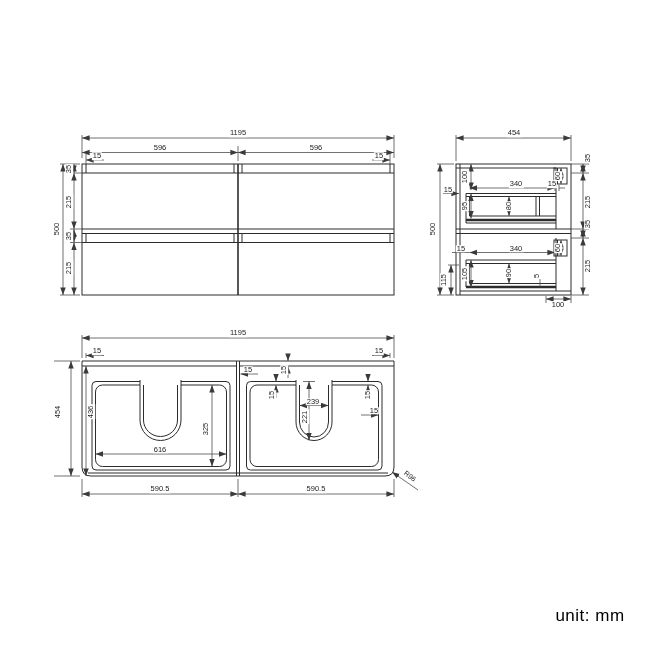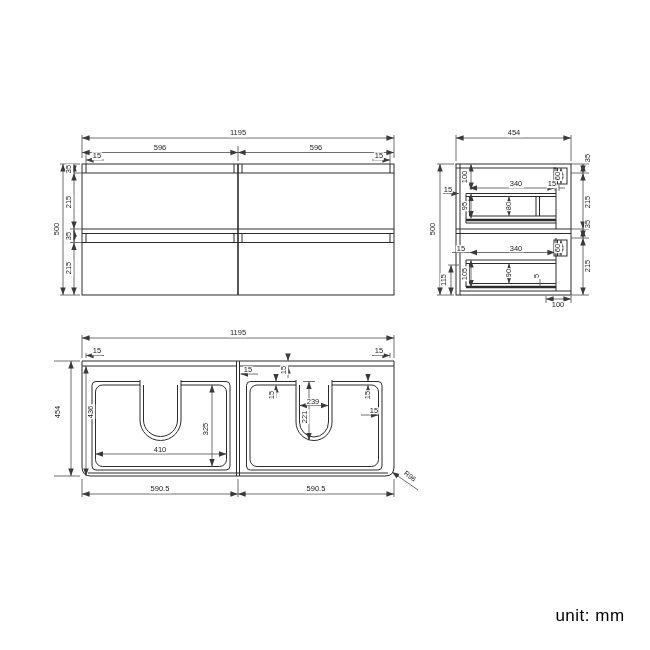--- a/index.html
+++ b/index.html
@@ -241,21 +241,21 @@
 <span class="lbl" style="left:379px;top:351px">15</span>
 <span class="lbl rot" style="left:58px;top:412px">454</span>
 <span class="lbl rot" style="left:91px;top:412px">436</span>
 <span class="lbl" style="left:248px;top:369.5px">15</span>
 <span class="lbl rot" style="left:283.5px;top:370px">15</span>
 <span class="lbl rot" style="left:272px;top:395px">15</span>
 <span class="lbl" style="left:313px;top:401.5px">239</span>
 <span class="lbl rot" style="left:304.5px;top:417px">221</span>
 <span class="lbl rot" style="left:368px;top:395px">15</span>
 <span class="lbl" style="left:374px;top:410.5px">15</span>
-<span class="lbl" style="left:160px;top:449.5px">410</span>
+<span class="lbl" style="left:160px;top:449.5px">616</span>
 <span class="lbl rot" style="left:206px;top:429px">325</span>
 <span class="lbl" style="left:160px;top:489px">590.5</span>
 <span class="lbl" style="left:316px;top:489px">590.5</span>
 <span class="lbl rlead" style="left:410px;top:476px">R96</span>
 
 <span class="unit" style="left:590px;top:616px">unit: mm</span>
 
 </div>
 
 </body></html>

